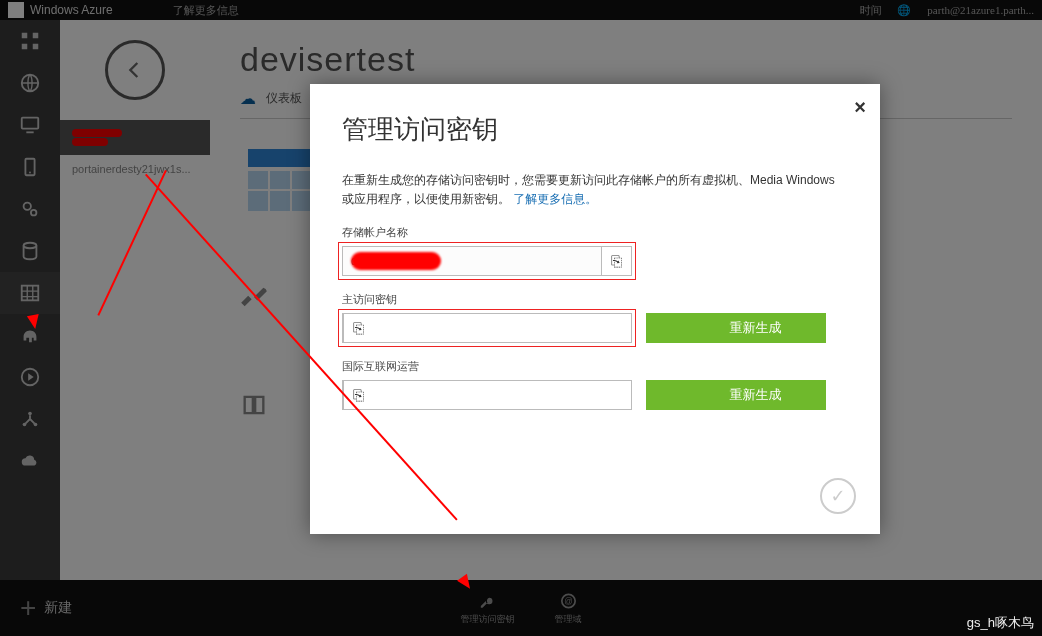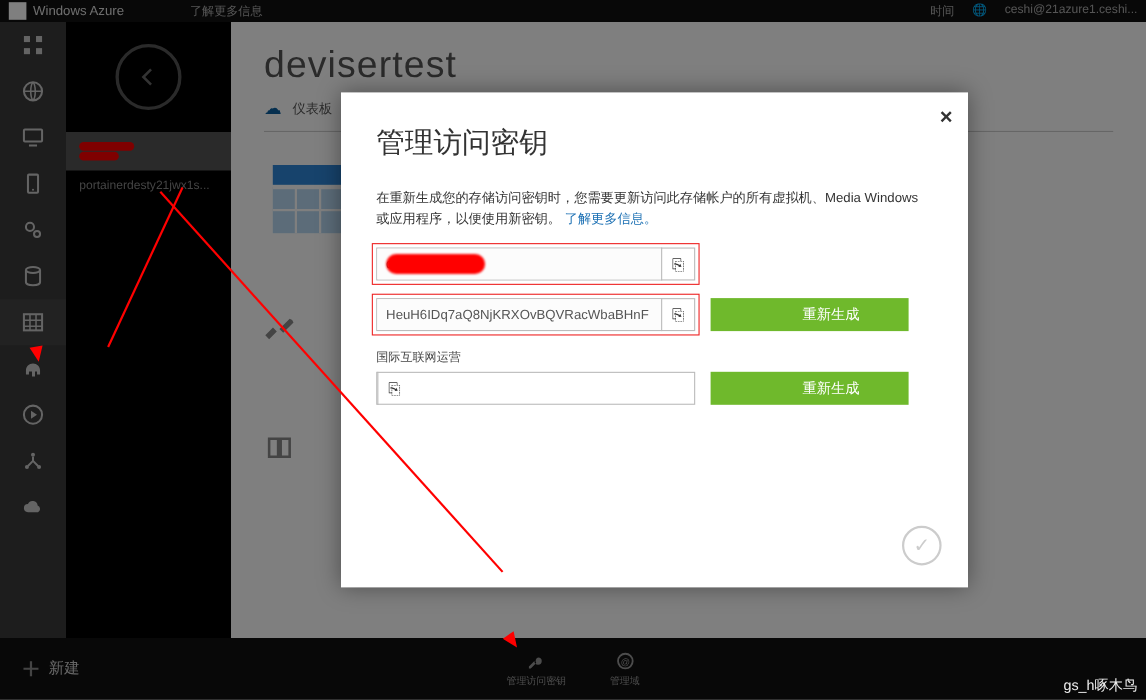--- a/index.html
+++ b/index.html
@@ -22,43 +22,42 @@
     padding: 0 8px;
     font-size: 12px;
   }
   .header .logo { display: flex; align-items: center; gap: 6px; }
   .header .logo-box {
     width: 16px; height: 16px;
     background: #fff;
     display: inline-block;
   }
   .header .sec2 { margin-left: 60px; color:#aaa; font-size:11px;}
-  .header .right { margin-left: auto; display:flex; gap:16px; color:#aaa; font-size:11px;}
+  .header .right { margin-left: auto; display:flex; gap:16px; align-items:center; color:#aaa; font-size:11px;font-family:Liberation Serif, serif;}
   
   .rail {
     position: absolute;
     top: 20px; left: 0; bottom: 56px;
     width: 60px;
     background: #3a3a3a;
     display: flex; flex-direction: column;
     align-items: center;
   }
   .rail .icon {
     width: 60px; height: 42px;
     display:flex; align-items:center; justify-content:center;
     cursor:pointer;
   }
   .rail .icon.selected { background:#444;}
   .rail svg { width:22px; height:22px; fill:#c9c9c9;}
   
   .panel2 {
     position:absolute; top:20px; left:60px; bottom:56px;
     width:150px;
-    background:#000000;
-    text-decoration:underline;
+    background:#ffffff;
   }
   .panel2 .backcircle {
     width:60px; height:60px;
     border:3px solid #555; border-radius:50%;
     margin:20px auto;
     display:flex; align-items:center; justify-content:center;
     cursor:pointer;
   }
   .panel2 .backcircle svg { width:28px; height:28px; fill:none; stroke:#666; stroke-width:2;}
   .panel2 .item {
@@ -227,21 +226,21 @@
 
 <div class="header">
   <div class="logo">
     <span class="logo-box"></span>
     <span>Windows Azure</span>
   </div>
   <div class="sec2">了解更多信息</div>
   <div class="right">
     <span>时间</span>
     <span>🌐</span>
-    <span>ceshi@21azure1.ceshi...</span>
+    <span>parth@21azure1.parth...</span>
   </div>
 </div>
 
 <div class="rail">
   <div class="icon">
       <svg viewBox="0 0 24 24">
         <rect x="3" y="3" width="6" height="6"></rect>
         <rect x="15" y="3" width="6" height="6"></rect>
         <rect x="3" y="15" width="6" height="6"></rect>
         <rect x="15" y="15" width="6" height="6"></rect>
@@ -381,33 +380,34 @@
 
 <div class="modal">
   <div class="close">×</div>
   <h2>管理访问密钥</h2>
   <p class="desc">
     <span>在重新生成您的存储访问密钥时，您需要更新访问此存储帐户的所有虚拟机、Media Windows 或应用程序，以便使用新密钥。</span>
     <a href="#">了解更多信息。</a>
   </p>
 
   <div class="field-group">
+    <span class="field-label">存储帐户名称</span>
     <div class="field-row">
       <div class="input-wrap redbox scribble-input">
         <input type="text" readonly="" value="devisertest" style="">
         <div class="mask"></div>
         <div class="copybtn">⎘</div>
       </div>
     </div>
   </div>
 
   <div class="field-group">
+    <span class="field-label">主访问密钥</span>
     <div class="field-row">
       <div class="input-wrap redbox">
-        <input type="text" readonly="" value="HeuH6IDq7aQ8NjKRXOvBQVRacWbaBHnF" style="">
         <div class="copybtn">⎘</div>
       </div>
       <button class="regen">重新生成</button>
     </div>
   </div>
 
   <div class="field-group">
     <span class="field-label">国际互联网运营</span>
     <div class="field-row">
       <div class="input-wrap">

